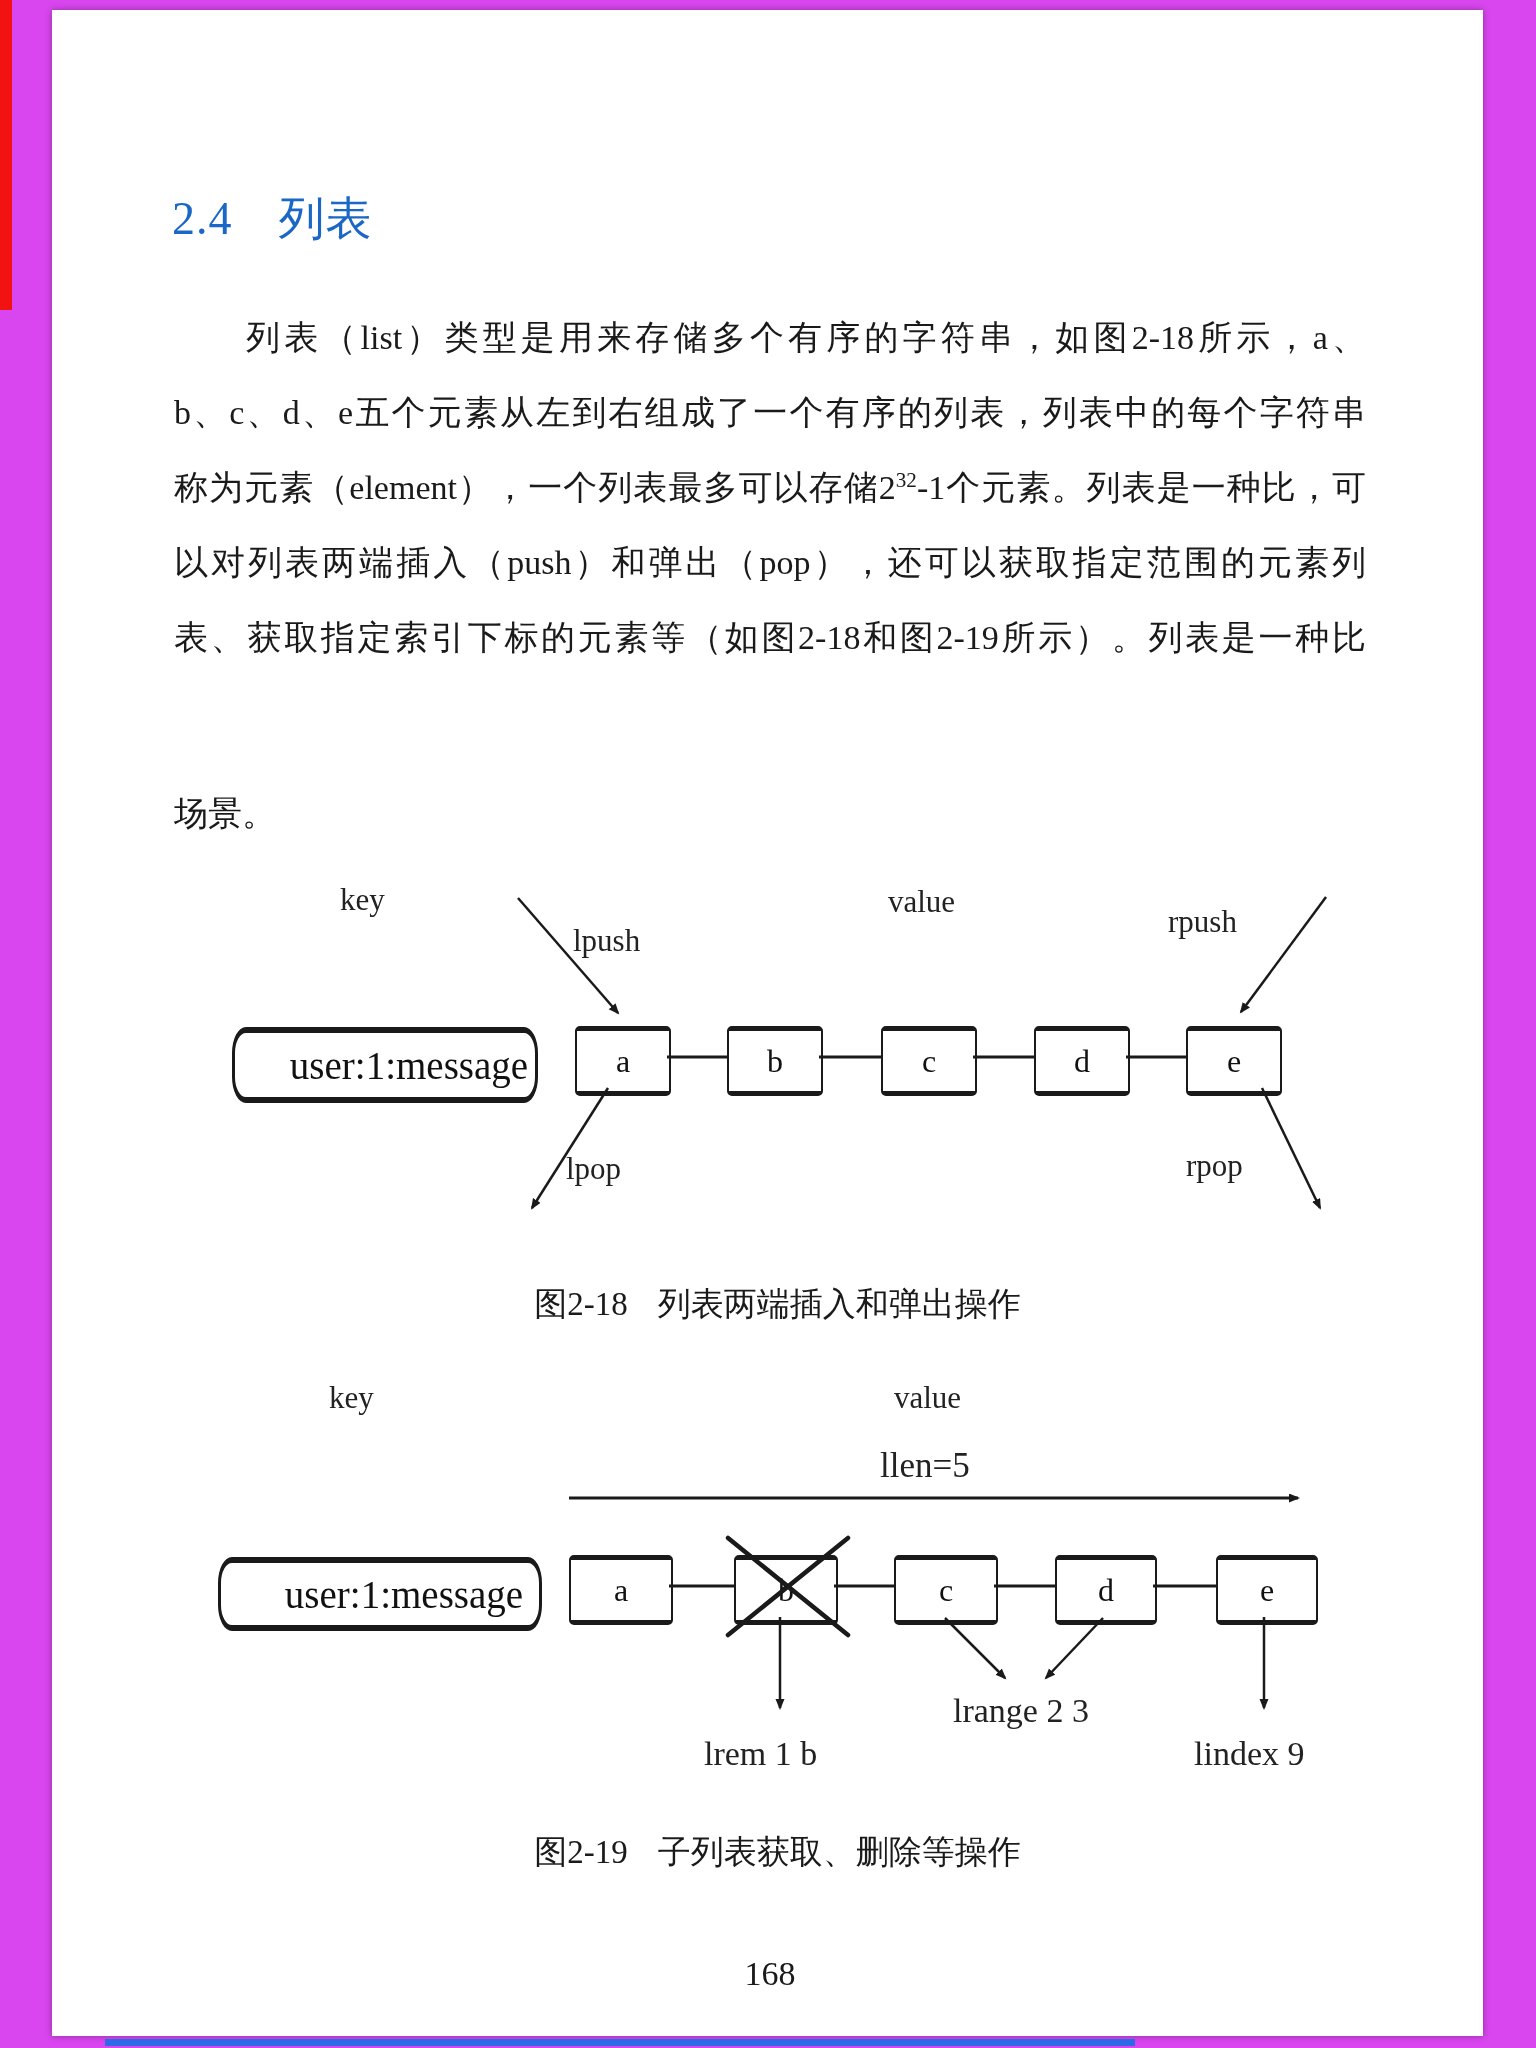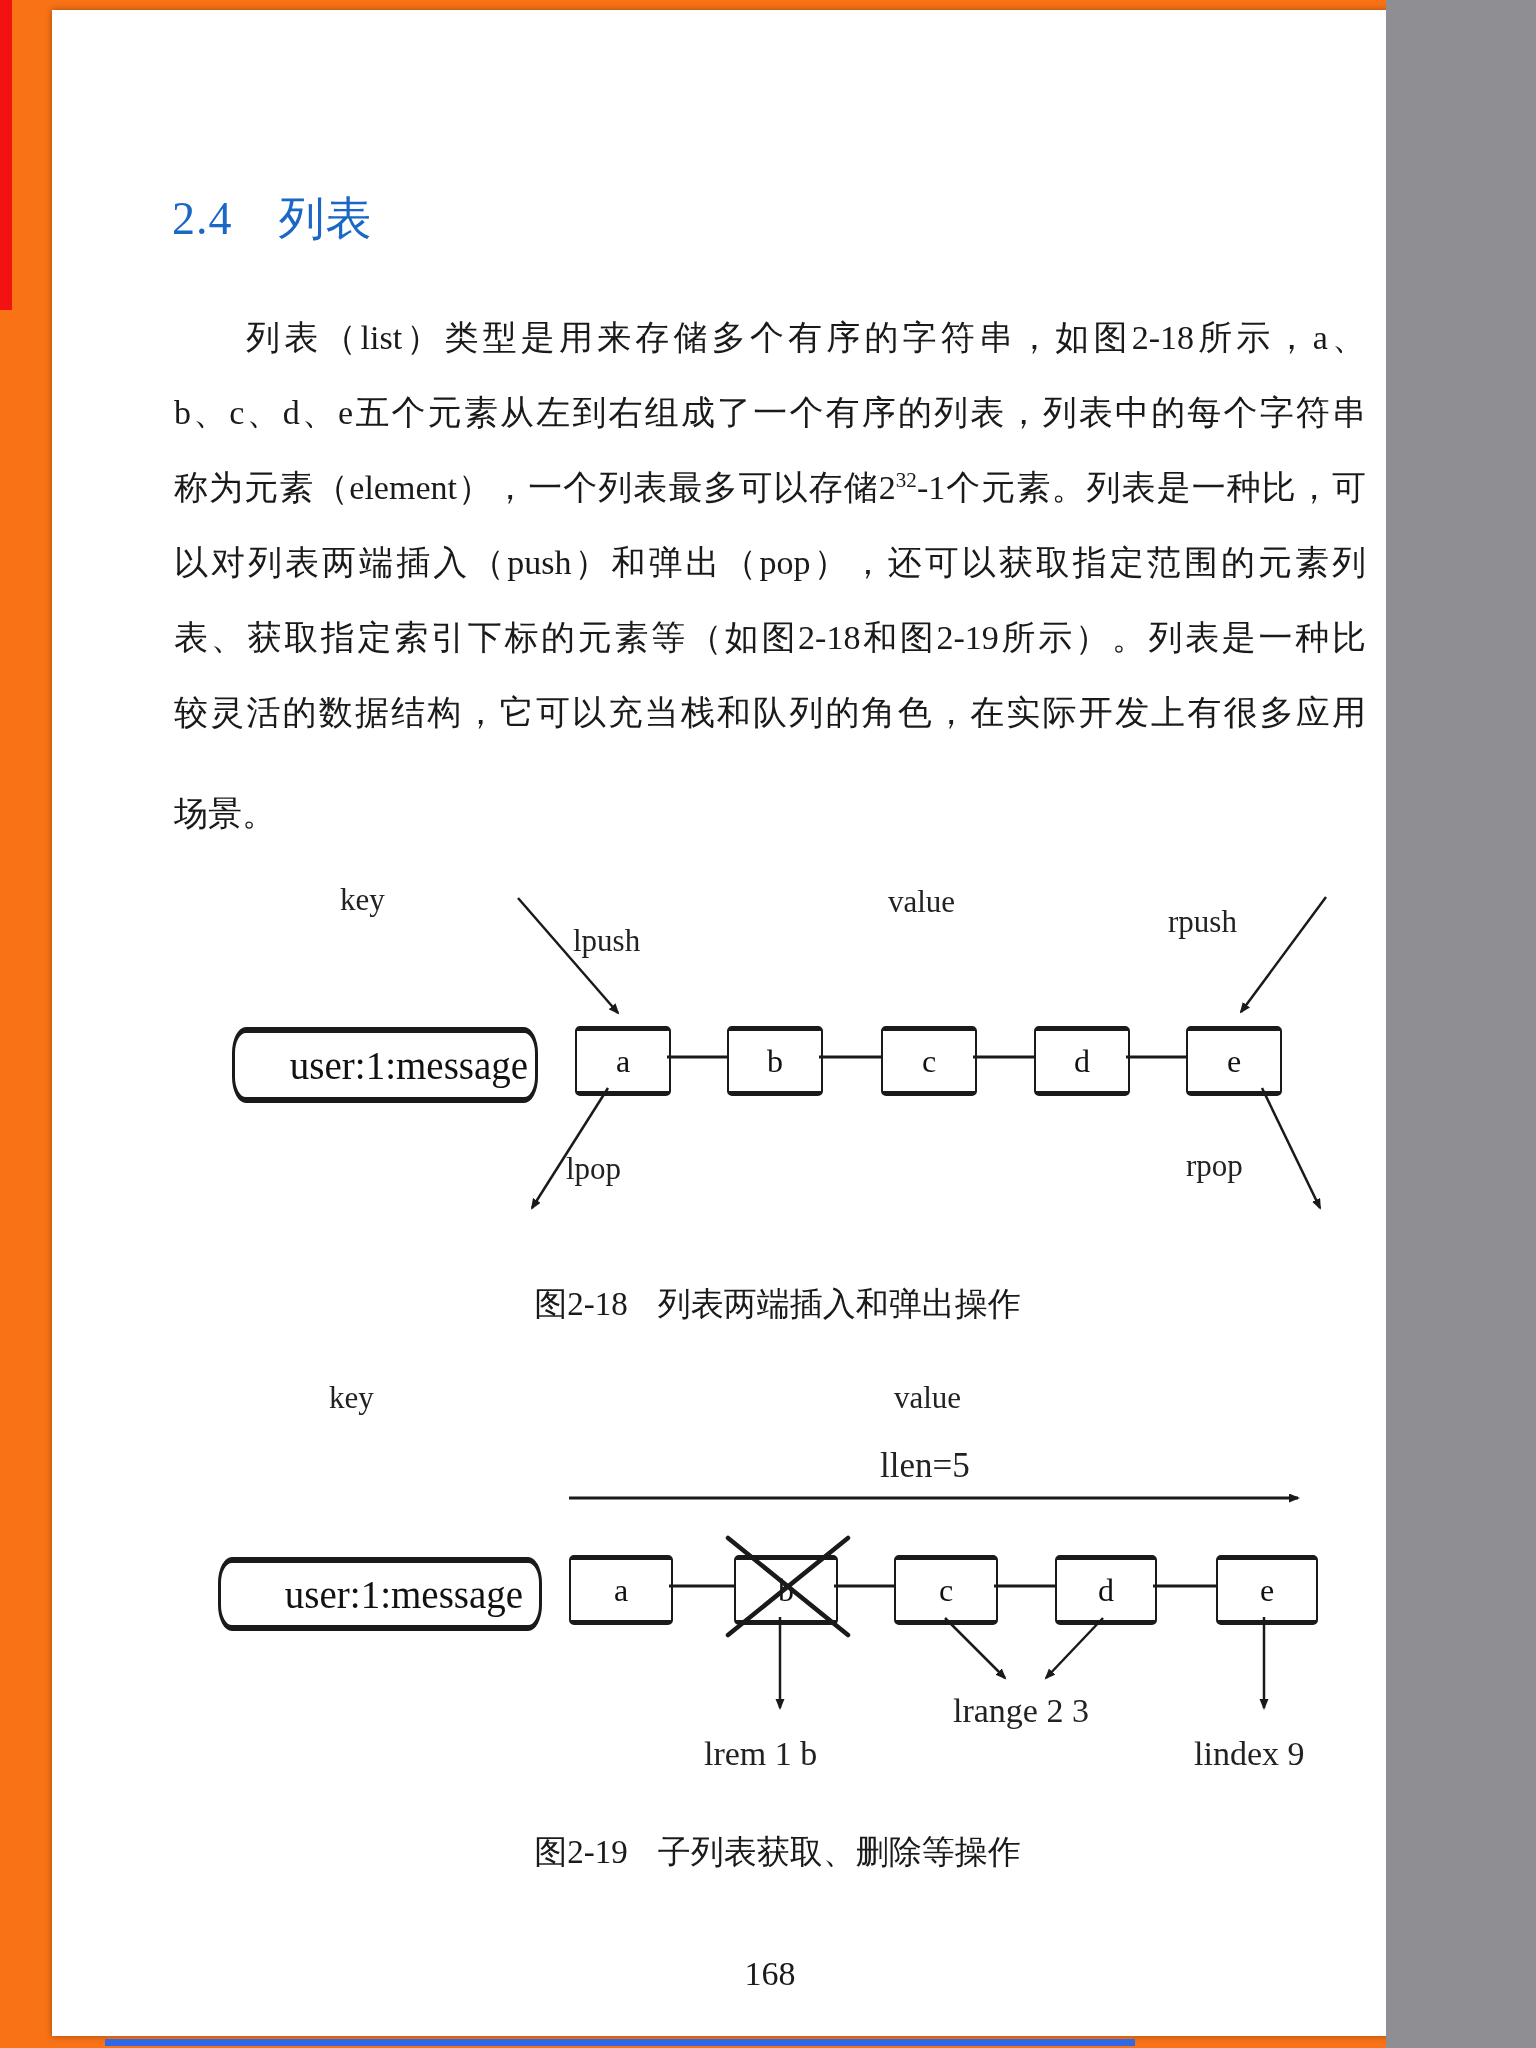--- a/index.html
+++ b/index.html
@@ -1,16 +1,16 @@
 <!DOCTYPE html>
 <html><head>
 <meta charset="utf-8">
 <style>
   html,body{margin:0;padding:0;background:#8e8e93;}
-  .screen{position:relative;width:1386px;height:2048px;background:#f97316;overflow:hidden;
+  .screen{position:relative;width:1536px;height:2048px;background:#d946ef;overflow:hidden;
           font-family:"Liberation Serif","DejaVu Serif",serif;}
   .page{position:absolute;left:52px;top:10px;width:1431px;height:2026px;background:#ffffff;
         box-shadow:0 0 7px rgba(0,0,0,0.35);}
   .heading{position:absolute;left:120px;top:178px;font-size:46px;color:#1a67c5;
            letter-spacing:1px;white-space:nowrap;}
   .heading .num{margin-right:46px;}
   .para-line{position:absolute;left:122px;width:1192px;font-size:34px;color:#1a1a1a;
              line-height:1.3;text-align:justify;text-align-last:justify;white-space:nowrap;}
   .para-line.first{padding-left:72px;width:1120px;}
   .para-line.last{text-align:left;text-align-last:left;margin-top:26px;}
@@ -40,21 +40,20 @@
 
     <div class="heading">
       <span class="num">2.4</span><span>列表</span>
     </div>
 
     <div class="para-line first" style="top:306px">列表（list）类型是用来存储多个有序的字符串，如图2-18所示，a、</div>
     <div class="para-line" style="top:381px">b、c、d、e五个元素从左到右组成了一个有序的列表，列表中的每个字符串</div>
     <div class="para-line" style="top:456px"><span>称为元素（element），一个列表最多可以存储2</span><sup>32</sup><span>-1个元素。列表是一种比，可</span></div>
     <div class="para-line" style="top:531px">以对列表两端插入（push）和弹出（pop），还可以获取指定范围的元素列</div>
     <div class="para-line" style="top:606px">表、获取指定索引下标的元素等（如图2-18和图2-19所示）。列表是一种比</div>
-    <div class="para-line" style="top:681px">较灵活的数据结构，它可以充当栈和队列的角色，在实际开发上有很多应用</div>
     <div class="para-line last" style="top:756px">场景。</div>
 
     <div class="dlabel" style="left:288px;top:872px">key</div>
     <div class="dlabel" style="left:836px;top:874px">value</div>
     <div class="dlabel" style="left:521px;top:913px">lpush</div>
     <div class="dlabel" style="left:1116px;top:894px">rpush</div>
     <div class="dlabel" style="left:514px;top:1141px">lpop</div>
     <div class="dlabel" style="left:1134px;top:1138px">rpop</div>
 
     <div class="keybox" style="left:180px;top:1017px;width:252px;height:64px">user:1:message</div>

